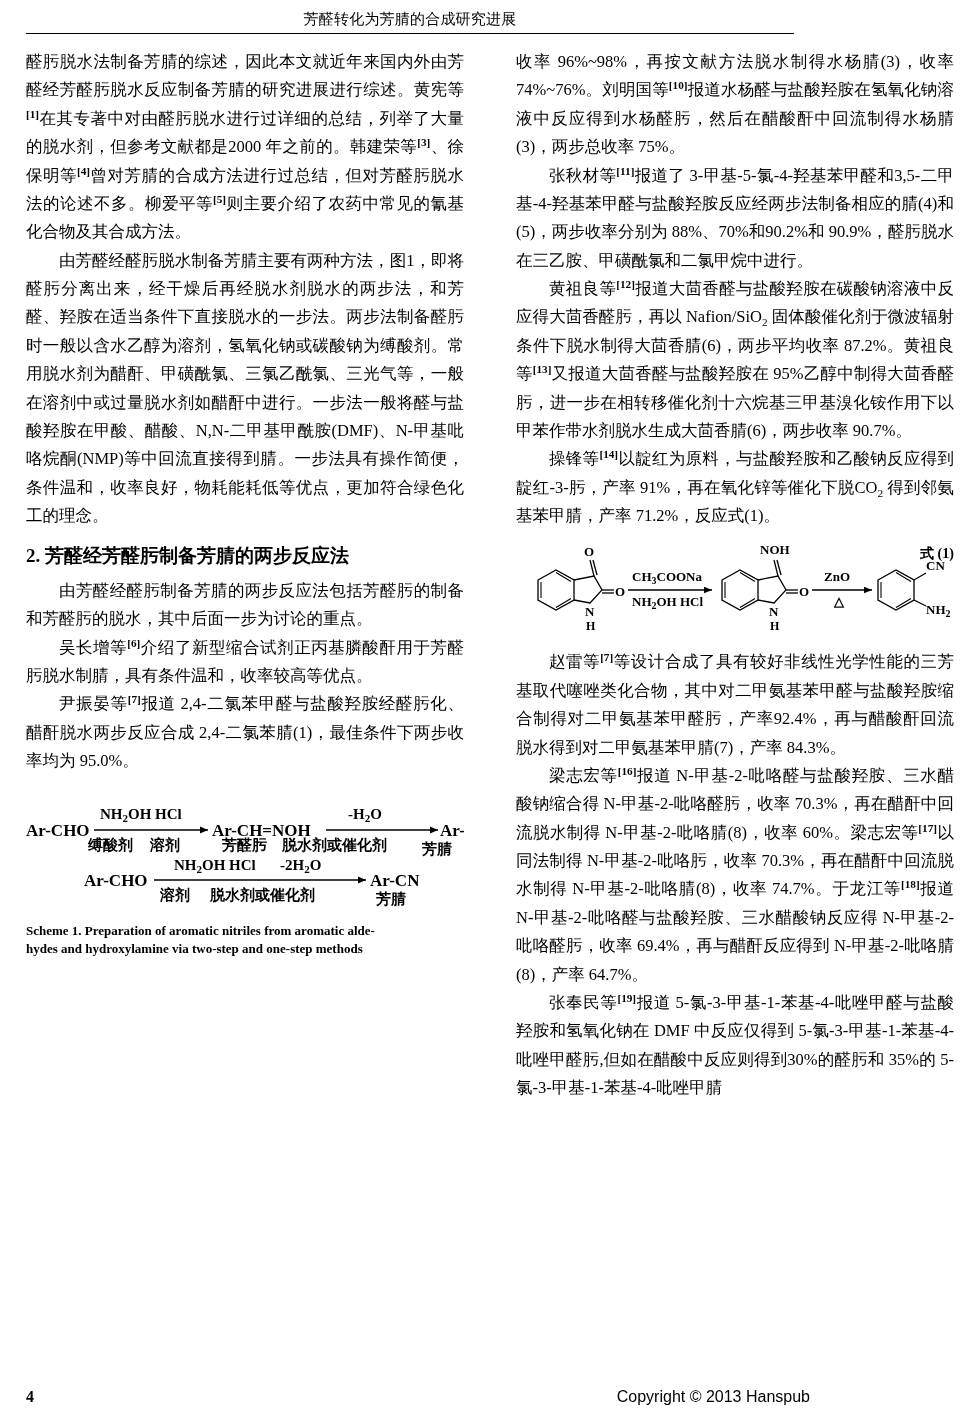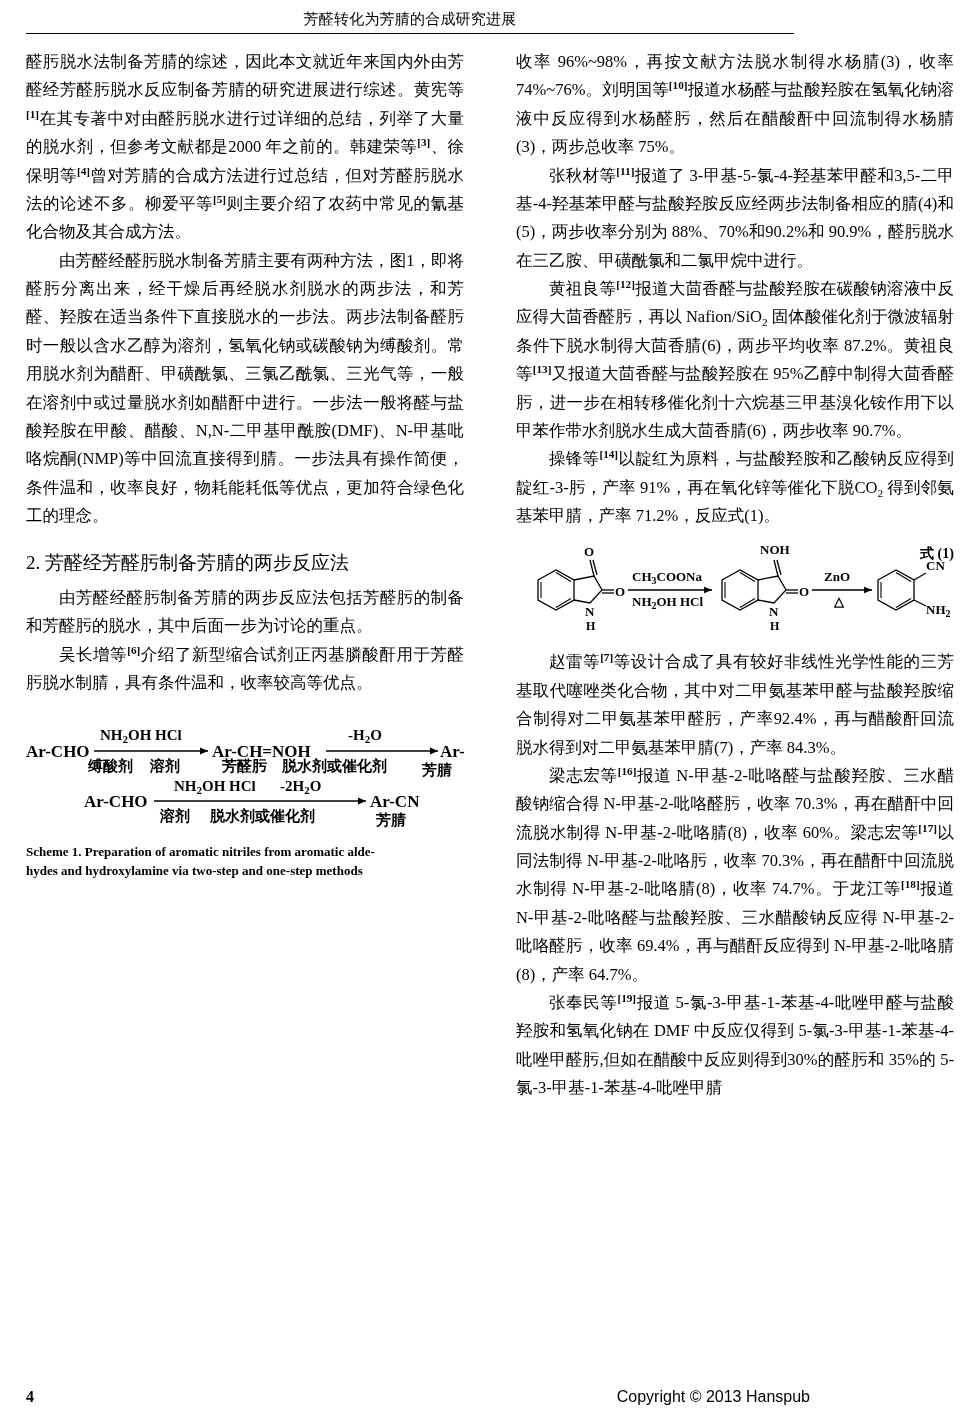--- a/index.html
+++ b/index.html
@@ -38,22 +38,22 @@
     line-height: 1.72;
     text-align: justify;
     text-justify: inter-ideograph;
   }
   p { margin: 0 0 0 0; }
   p.indent { text-indent: 2em; }
   sup { font-size: 0.68em; vertical-align: super; line-height: 0; font-weight: bold; }
   sub { font-size: 0.68em; vertical-align: sub; line-height: 0; }
   .h2 {
     font-size: 19px;
-    font-weight: normal;
-    margin: 19px 0 6px 0;
+    font-weight: bold;
+    margin: 12px 0 6px 0;
     line-height: 1.5;
   }
   
   .scheme1 {
     margin-top: 16px;
     font-family: "Liberation Serif", serif;
   }
   .scheme1 svg { display:block; }
   .fig-caption {
     text-align: left;
@@ -93,20 +93,21 @@
 
     <div class="col">
 
       <p><span>醛肟脱水法制备芳腈的综述，因此本文就近年来国内外由芳醛经芳醛肟脱水反应制备芳腈的研究进展进行综述。黄宪等</span><sup>[1]</sup><span>在其专著中对由醛肟脱水进行过详细的总结，列举了大量的脱水剂，但参考文献都是2000 年之前的。韩建荣等</span><sup>[3]</sup><span>、徐保明等</span><sup>[4]</sup><span>曾对芳腈的合成方法进行过总结，但对芳醛肟脱水法的论述不多。柳爱平等</span><sup>[5]</sup><span>则主要介绍了农药中常见的氰基化合物及其合成方法。</span></p>
       <p class="indent"><span>由芳醛经醛肟脱水制备芳腈主要有两种方法，图1，即将醛肟分离出来，经干燥后再经脱水剂脱水的两步法，和芳醛、羟胺在适当条件下直接脱水的一步法。两步法制备醛肟时一般以含水乙醇为溶剂，氢氧化钠或碳酸钠为缚酸剂。常用脱水剂为醋酐、甲磺酰氯、三氯乙酰氯、三光气等，一般在溶剂中或过量脱水剂如醋酐中进行。一步法一般将醛与盐酸羟胺在甲酸、醋酸、N,N-二甲基甲酰胺(DMF)、N-甲基吡咯烷酮(NMP)等中回流直接得到腈。一步法具有操作简便，条件温和，收率良好，物耗能耗低等优点，更加符合绿色化工的理念。</span></p>
 
       <div class="h2">2.  芳醛经芳醛肟制备芳腈的两步反应法</div>
 
       <p class="indent"><span>由芳醛经醛肟制备芳腈的两步反应法包括芳醛肟的制备和芳醛肟的脱水，其中后面一步为讨论的重点。</span></p>
       <p class="indent"><span>吴长增等</span><sup>[6]</sup><span>介绍了新型缩合试剂正丙基膦酸酐用于芳醛肟脱水制腈，具有条件温和，收率较高等优点。</span></p>
+      <p class="indent"><span>尹振晏等</span><sup>[7]</sup><span>报道 2,4-二氯苯甲醛与盐酸羟胺经醛肟化、醋酐脱水两步反应合成 2,4-二氯苯腈(1)，最佳条件下两步收率均为 95.0%。</span></p>
 
       <div class="scheme1">
         <svg width="438" height="126" viewBox="0 0 438 126">
 
           <text x="0" y="44" font-family="Liberation Serif, serif" font-size="17" font-weight="bold">Ar-CHO</text>
           <line x1="68" y1="38" x2="182" y2="38" stroke="#000" stroke-width="1.6"></line>
           <polygon points="182,38 174,34.6 174,41.4" fill="#000"></polygon>
           <text x="74" y="27" font-family="Liberation Serif, serif" font-size="15" font-weight="bold">NH<tspan font-size="11" dy="3">2</tspan><tspan dy="-3">OH HCl</tspan></text>
           <text x="62" y="58" font-family="Liberation Serif, serif" font-size="15" font-weight="bold">缚酸剂</text>
           <text x="124" y="58" font-family="Liberation Serif, serif" font-size="15" font-weight="bold">溶剂</text>

